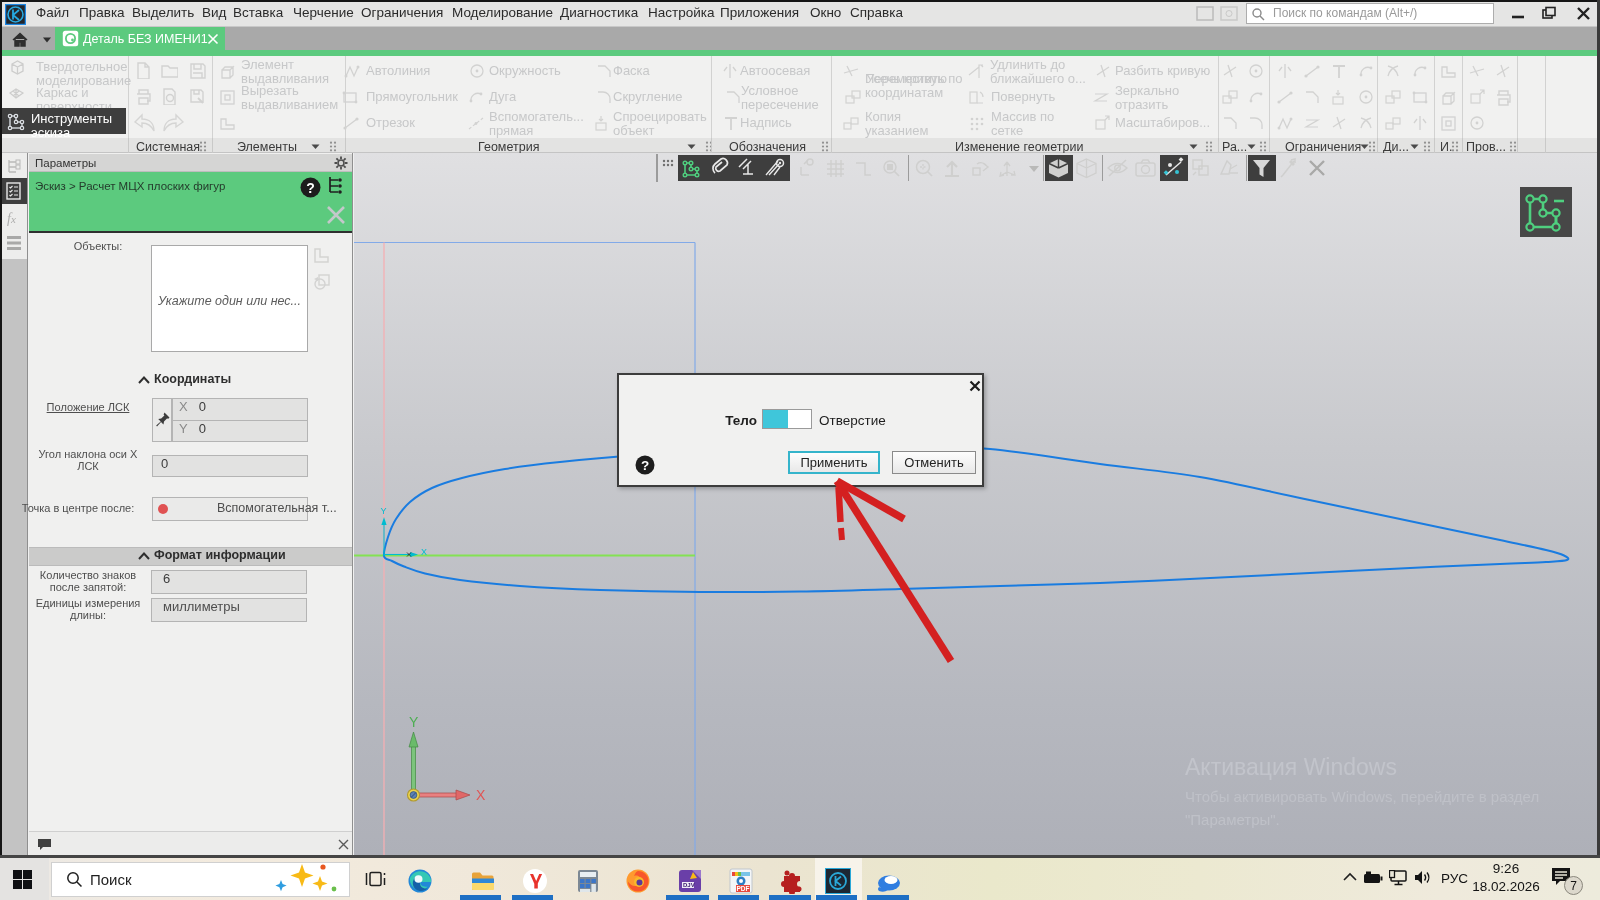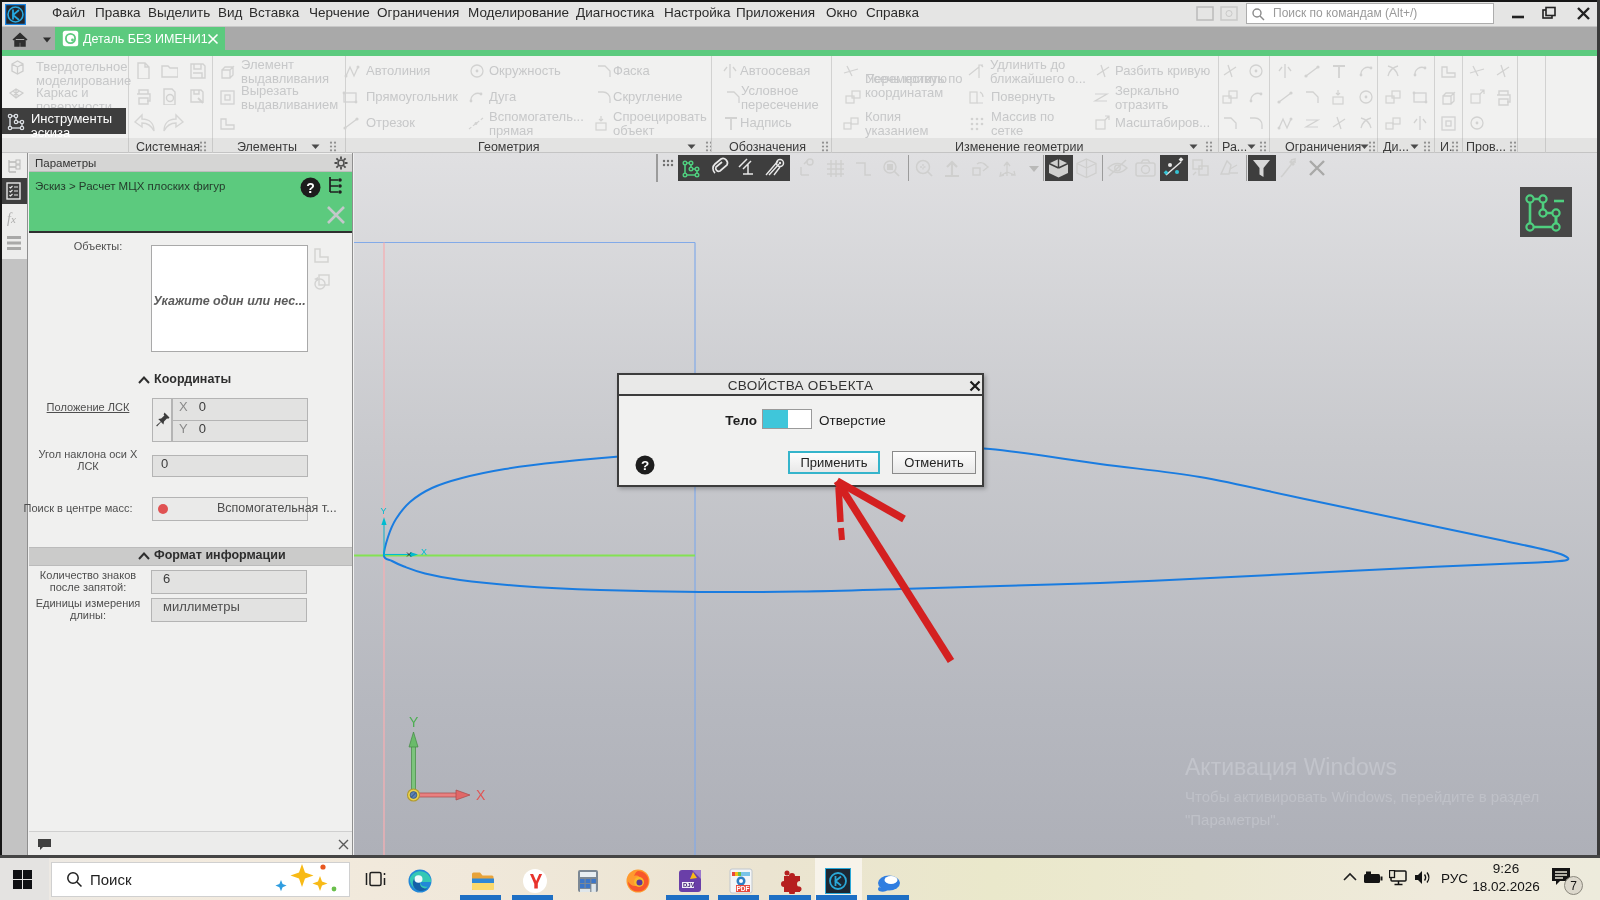--- a/index.html
+++ b/index.html
@@ -1,21 +1,21 @@
 <!DOCTYPE html>
 <html><head><meta charset="utf-8">
 <style>
 *{margin:0;padding:0;box-sizing:border-box;}
 html,body{width:1600px;height:900px;overflow:hidden;}
 body{font-family:"Liberation Sans",sans-serif;position:relative;background:#f0f0f0;}
 .abs{position:absolute;}
 
 #menubar{position:absolute;left:0;top:0;width:1600px;height:27px;background:#e5e5e4;border-bottom:1px solid #c8c8c8;}
 #applogo{position:absolute;left:5px;top:4px;width:21px;height:21px;}
-.menuitem{position:absolute;top:5px;font-size:13.5px;color:#2b2b2b;margin-left:16px;}
+.menuitem{position:absolute;top:5px;font-size:13.5px;color:#2b2b2b;}
 #searchbox{position:absolute;left:1246px;top:3px;width:248px;height:21px;background:#fff;border:1px solid #adadad;color:#9a9a9a;font-size:12px;line-height:19px;padding-left:26px;}
 
 #tabrow{position:absolute;left:0;top:27px;width:1600px;height:23px;background:#a9a9a9;}
 #tab{position:absolute;left:55px;top:27px;width:170px;height:23px;background:#5cca7e;color:#fff;font-size:13px;}
 #greenstrip{position:absolute;left:0;top:50px;width:1600px;height:6px;background:#5cca7e;}
 
 #ribbon{position:absolute;left:0;top:56px;width:1600px;height:82px;background:#f1f1f0;}
 #grouplabels{position:absolute;left:0;top:138px;width:1600px;height:15px;background:#e3e3e2;border-bottom:1px solid #c4c4c4;}
 .glabel{position:absolute;top:140px;font-size:12.5px;color:#3a3a3a;white-space:nowrap;}
 .vsep{position:absolute;top:0px;width:1px;height:97px;background:#d2d2d1;}
@@ -592,21 +592,21 @@
     <path d="M3 1 v15 M3 4 h8 M3 10 h8 M3 16 h8" stroke="#202020" stroke-width="1.7" fill="none"></path>
     <circle cx="13" cy="4" r="1.8" fill="#202020"></circle>
     <circle cx="13" cy="10" r="1.8" fill="#202020"></circle>
     <circle cx="13" cy="16" r="1.8" fill="#202020"></circle>
   </svg>
 <svg class="abs" style="left:326px;top:205px;" width="20" height="20" viewBox="0 0 20 20">
     <path d="M2 2 L18 18 M18 2 L2 18" stroke="#c3c8ca" stroke-width="2.6"></path>
   </svg>
 <div class="plabel" style="left:48px;top:241px;width:100px;">Объекты:</div>
 <div id="objbox"></div>
-<div class="abs" style="left:153px;top:294px;width:153px;text-align:center;font-size:12.5px;font-style:italic;color:#5c5c5c;white-space:nowrap;font-weight:bold;">Укажите один или нес...</div>
+<div class="abs" style="left:153px;top:294px;width:153px;text-align:center;font-size:12.5px;font-style:italic;color:#5c5c5c;white-space:nowrap;">Укажите один или нес...</div>
 <svg class="abs" style="left:313px;top:247px;" width="17" height="17" viewBox="0 0 17 17">
     <path d="M2 2 v13 h13 v-5 h-8 v-8 z" fill="none" stroke="#d3d3d2" stroke-width="1.5"></path>
   </svg>
 <svg class="abs" style="left:313px;top:273px;" width="18" height="18" viewBox="0 0 18 18">
     <rect x="6" y="2" width="10" height="10" fill="none" stroke="#d3d3d2" stroke-width="1.4"></rect>
     <circle cx="7" cy="11" r="5" fill="none" stroke="#d3d3d2" stroke-width="1.4"></circle>
     <path d="M1 6 l4-2 v4 z" fill="#d3d3d2"></path>
   </svg>
 <svg class="abs" style="left:138px;top:376px;" width="12" height="8" viewBox="0 0 12 8">
     <path d="M1 7 L6 1.5 L11 7" fill="none" stroke="#2e2e2e" stroke-width="2"></path>
@@ -614,21 +614,21 @@
 <div class="sechdr" style="left:154px;top:372px;">Координаты</div>
 <div class="plabel" style="left:28px;top:402px;width:120px;text-decoration:underline;">Положение ЛСК</div>
 <div class="abs" style="left:152px;top:398px;width:20px;height:44px;background:#eaeae9;border:1px solid #b4b4b4;"></div>
 <svg class="abs" style="left:155px;top:411px;" width="16" height="16" viewBox="0 0 16 16">
     <path d="M9.5 1.5 l5 5 -1.5 1.5 -0.8-0.8 -3.2 3.2 -0.5 3 -2.5-2.5 -4 4.5 -0.8-0.8 4.5-4 -2.5-2.5 3-0.5 3.2-3.2 -0.8-0.8 z" fill="#3c3c3c"></path>
   </svg>
 <div class="pfield" style="left:172px;top:398px;width:136px;height:22px;border-bottom:none;"><span style="color:#8a8a8a;margin-left:6px;">X</span><span style="margin-left:11px;">0</span></div>
 <div class="pfield" style="left:172px;top:420px;width:136px;height:22px;"><span style="color:#8a8a8a;margin-left:6px;">Y</span><span style="margin-left:11px;">0</span></div>
 <div class="plabel" style="left:28px;top:449px;width:120px;">Угол наклона оси X<br>ЛСК</div>
 <div class="pfield" style="left:152px;top:455px;width:156px;height:22px;"><span style="margin-left:8px;">0</span></div>
-<div class="plabel" style="left:8px;top:503px;width:140px;">Поиск в центре масс:</div>
+<div class="plabel" style="left:8px;top:503px;width:140px;">Точка в центре после:</div>
 <div class="abs" style="left:152px;top:497px;width:156px;height:24px;background:#eaeae9;border:1px solid #b4b4b4;"></div>
 <div class="abs" style="left:158px;top:504px;width:10px;height:10px;border-radius:50%;background:#e05252;"></div>
 <div class="abs" style="left:174px;top:501px;font-size:12.5px;color:#4e4e4e;margin-left:43px;">Вспомогательная т...</div>
 <div id="fmtbar"></div>
 <svg class="abs" style="left:138px;top:552px;" width="12" height="8" viewBox="0 0 12 8">
     <path d="M1 7 L6 1.5 L11 7" fill="none" stroke="#2e2e2e" stroke-width="2"></path>
   </svg>
 <div class="sechdr" style="left:154px;top:548px;">Формат информации</div>
 <div class="plabel" style="left:28px;top:570px;width:120px;">Количество знаков<br>после запятой:</div>
 <div class="pfield" style="left:151px;top:570px;width:156px;height:24px;"><span style="margin-left:11px;">6</span></div>
@@ -802,21 +802,20 @@
       <g fill="#474747" stroke="#4fcf7f" stroke-width="2.2">
         <circle cx="10" cy="12" r="3.6"></circle>
         <circle cx="23" cy="12" r="3.6"></circle>
         <circle cx="23" cy="26" r="3.6"></circle>
         <circle cx="36" cy="26" r="3.6"></circle>
         <circle cx="10" cy="40" r="3.6"></circle>
         <circle cx="36" cy="40" r="3.6"></circle>
       </g>
     </svg>
 <div id="dialog">
-      <div id="dlgtitle">СВОЙСТВА ОБЪЕКТА</div>
       <svg style="position:absolute;left:350px;top:5px;" width="12" height="12" viewBox="0 0 12 12">
         <path d="M1.5 1.5 L10.5 10.5 M10.5 1.5 L1.5 10.5" stroke="#1c1c1c" stroke-width="2.2"></path>
       </svg>
       <div style="position:absolute;left:60px;top:38px;width:78px;text-align:right;font-size:13.5px;font-weight:bold;color:#1e1e1e;">Тело</div>
       <div style="position:absolute;left:143px;top:34px;width:50px;height:20px;background:#fff;border:1px solid #9a9a9a;">
         <div style="position:absolute;left:0;top:0;width:25px;height:18px;background:#3fc6da;"></div>
       </div>
       <div style="position:absolute;left:200px;top:38px;font-size:13.5px;color:#1e1e1e;">Отверстие</div>
       <svg style="position:absolute;left:16px;top:80px;" width="20" height="20" viewBox="0 0 20 20">
         <circle cx="10" cy="10" r="9.5" fill="#1d1d1d"></circle>

